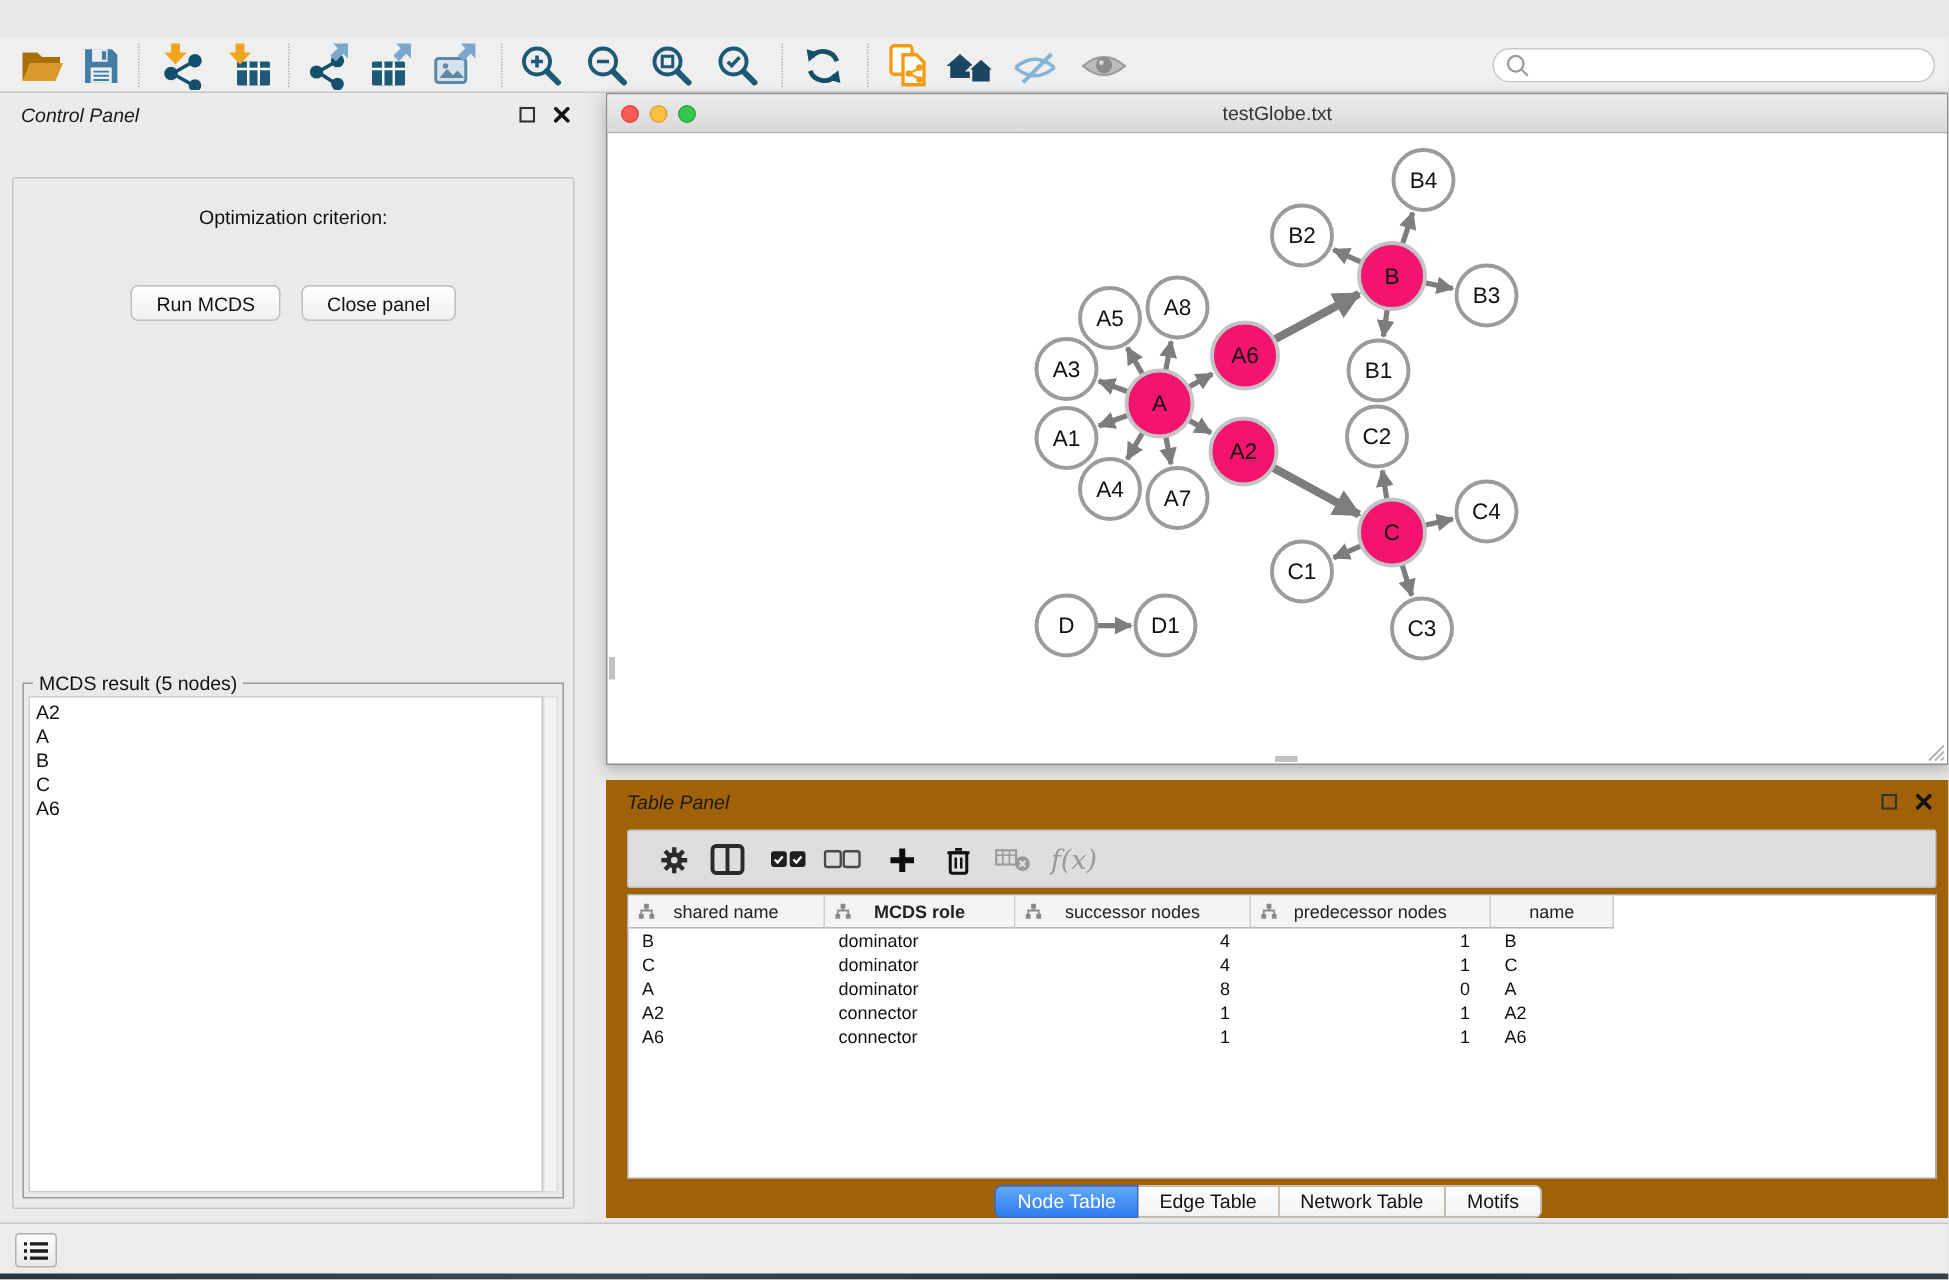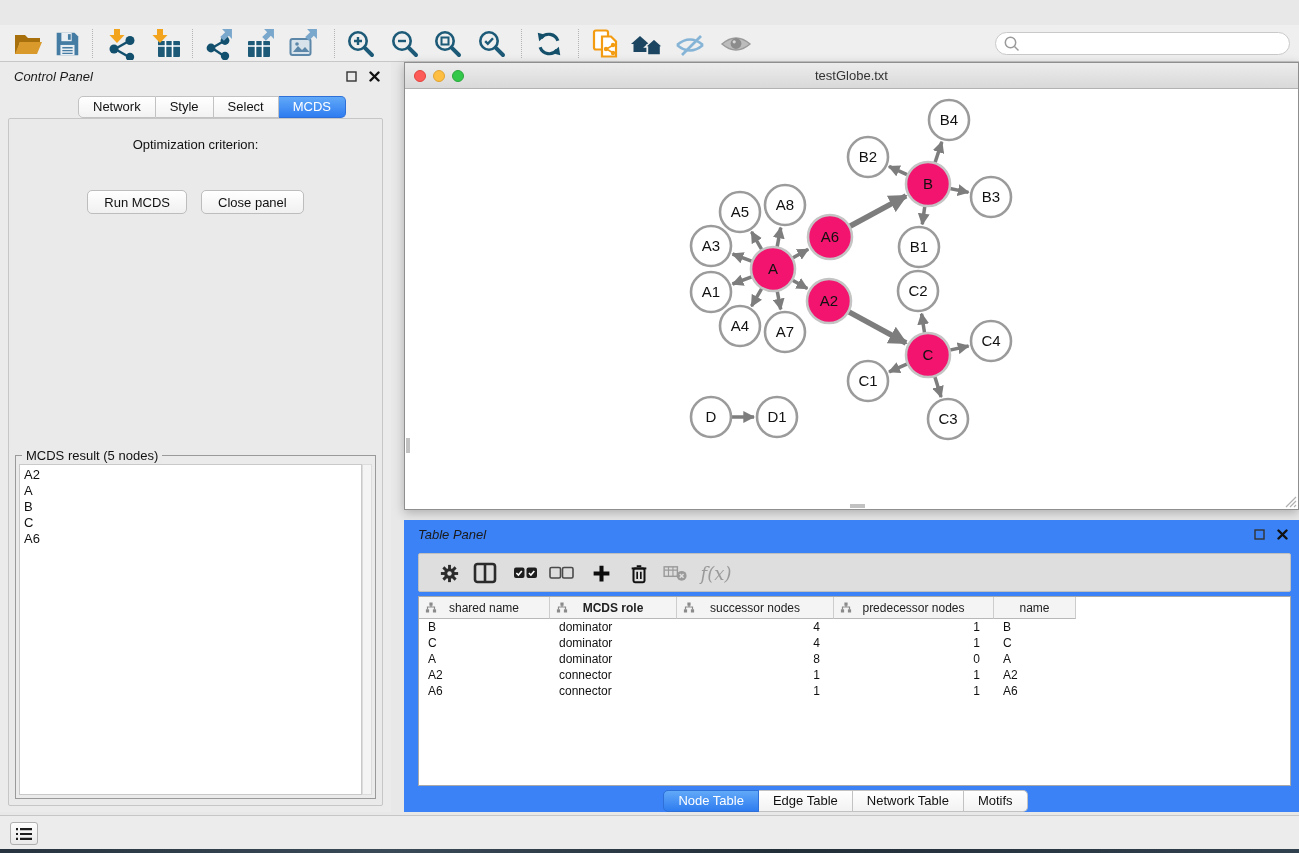--- a/index.html
+++ b/index.html
@@ -74,21 +74,21 @@
     display:flex; align-items:center; justify-content:center; }
   .net-titlebar .title { font-size:13px; color:#333; }
   .net-lights { position:absolute; left:9px; top:7px; display:flex; gap:7px; }
   .net-lights .light { width:12px; height:12px; }
   .net-canvas { position:absolute; left:1px; top:26px; right:1px; bottom:1px; background:#fff; overflow:hidden; }
   .grip { position:absolute; right:1px; bottom:1px; }
   .scroll-nub-v { position:absolute; left:0; top:349px; width:4px; height:15px; background:#c2c2c2; }
   .scroll-nub-h { position:absolute; left:444px; bottom:0; width:15px; height:4px; background:#c2c2c2; }
 
   
-  .table-panel { position:absolute; left:404px; top:520px; width:895px; height:292px; background:#3b82f6; }
+  .table-panel { position:absolute; left:404px; top:520px; width:895px; height:292px; background:#a16207; }
   .tp-toolbar { position:absolute; left:14px; top:33px; width:873px; height:39px;
     background:#dedede; border:1px solid #bfbfbf; border-radius:2px; }
   .tp-btn { position:absolute; top:5px; width:32px; height:28px; background:transparent; border:none;
     display:flex; align-items:center; justify-content:center; cursor:pointer; }
   .fx-label { font-size:18px; font-style:italic; color:#9a9a9a; font-family:"DejaVu Serif", serif; }
   .tp-table { position:absolute; left:14px; top:76px; width:873px; height:190px; background:#fff; border:1px solid #a9a9a9; overflow:hidden; }
   .tp-header { position:absolute; left:0; top:0; height:22px; display:flex; }
   .th-cell { height:22px; background:#f4f4f4; border-bottom:1px solid #b8b8b8; border-right:1px solid #cdcdcd;
     position:relative; display:flex; align-items:center; justify-content:center; font-size:12px; color:#222; }
   .th-cell .tree-ic { position:absolute; left:6px; top:5px; }
@@ -287,26 +287,20 @@
             <rect x="1" y="1" width="9" height="9" fill="none" stroke="#333" stroke-width="1.4"></rect>
           </svg>
         </button>
         <button class="pbtn">
           <svg width="11" height="11" viewBox="0 0 11 11">
             <path d="M1.5 1.5l8 8M9.5 1.5l-8 8" stroke="#111" stroke-width="2.4" stroke-linecap="round"></path>
           </svg>
         </button>
       </div>
     </div>
-    <div class="cp-tabs" id="cp-tabs">
-        <button class="seg">Network</button>
-        <button class="seg">Style</button>
-        <button class="seg">Select</button>
-        <button class="seg active">MCDS</button>
-      </div>
     <div class="cp-pane">
       <div class="opt-label">Optimization criterion:</div>
       <div class="btn-row">
         <button class="push-btn">Run MCDS</button>
         <button class="push-btn">Close panel</button>
       </div>
       <div class="result-box">
         <div class="result-legend">MCDS result (5 nodes)</div>
         <div class="result-list" id="result-list">
             <div class="result-item">A2</div>

